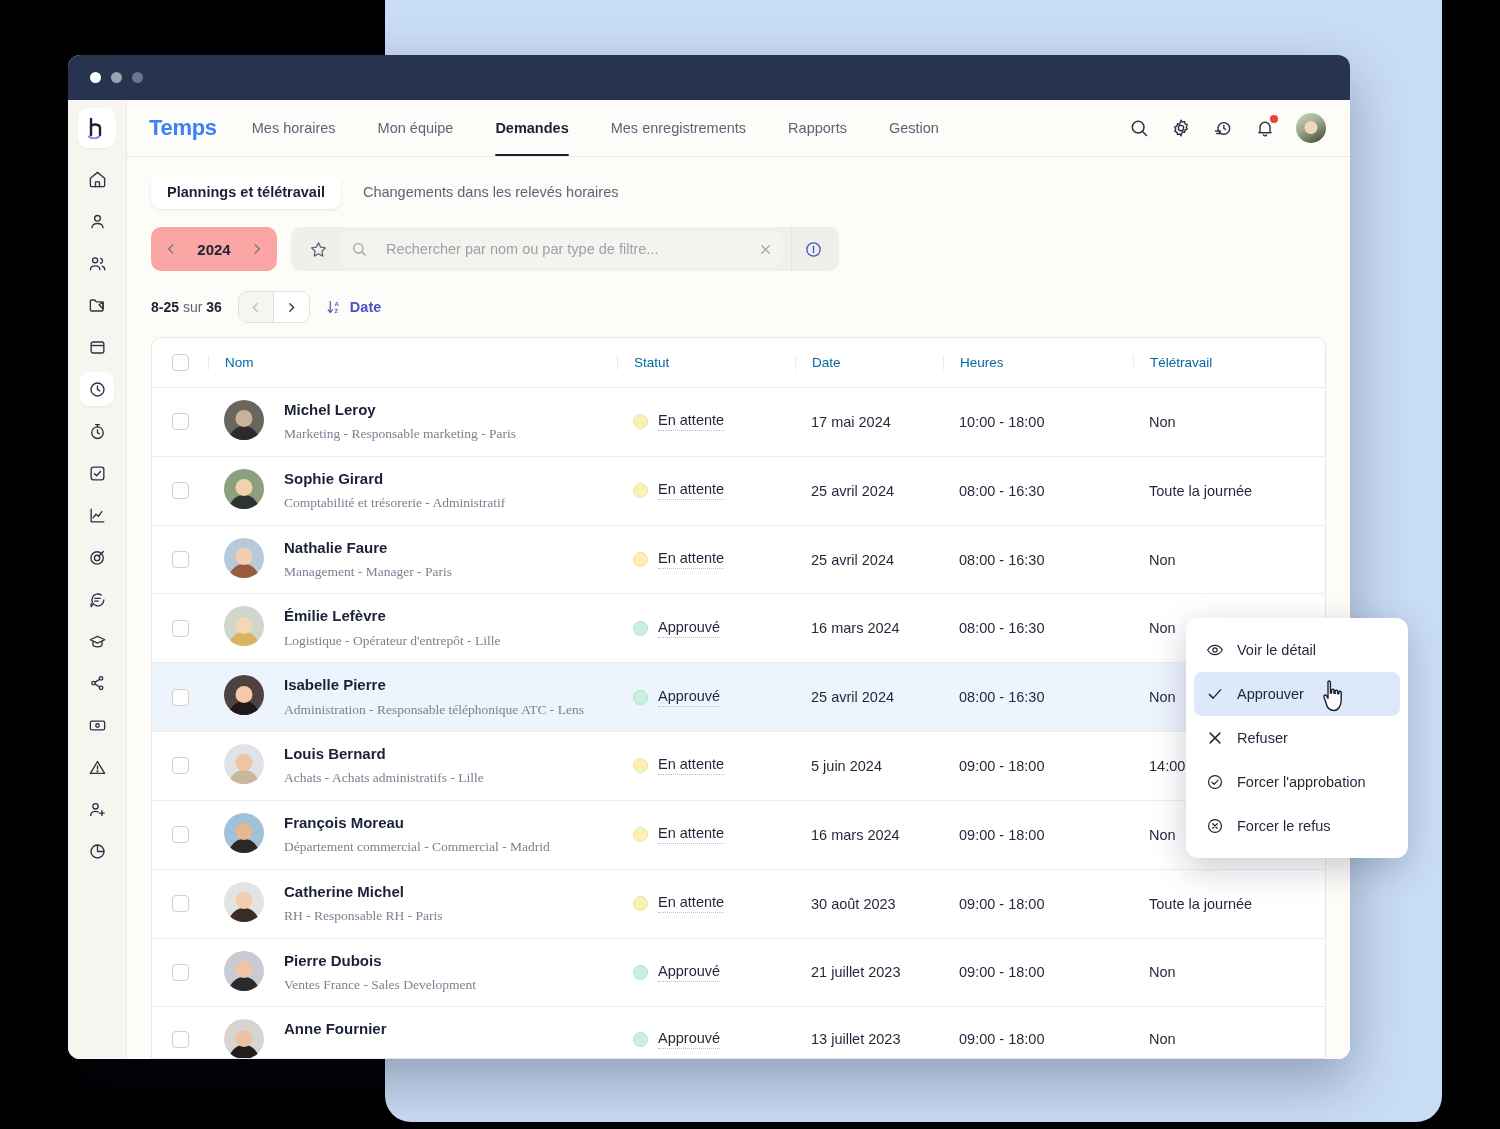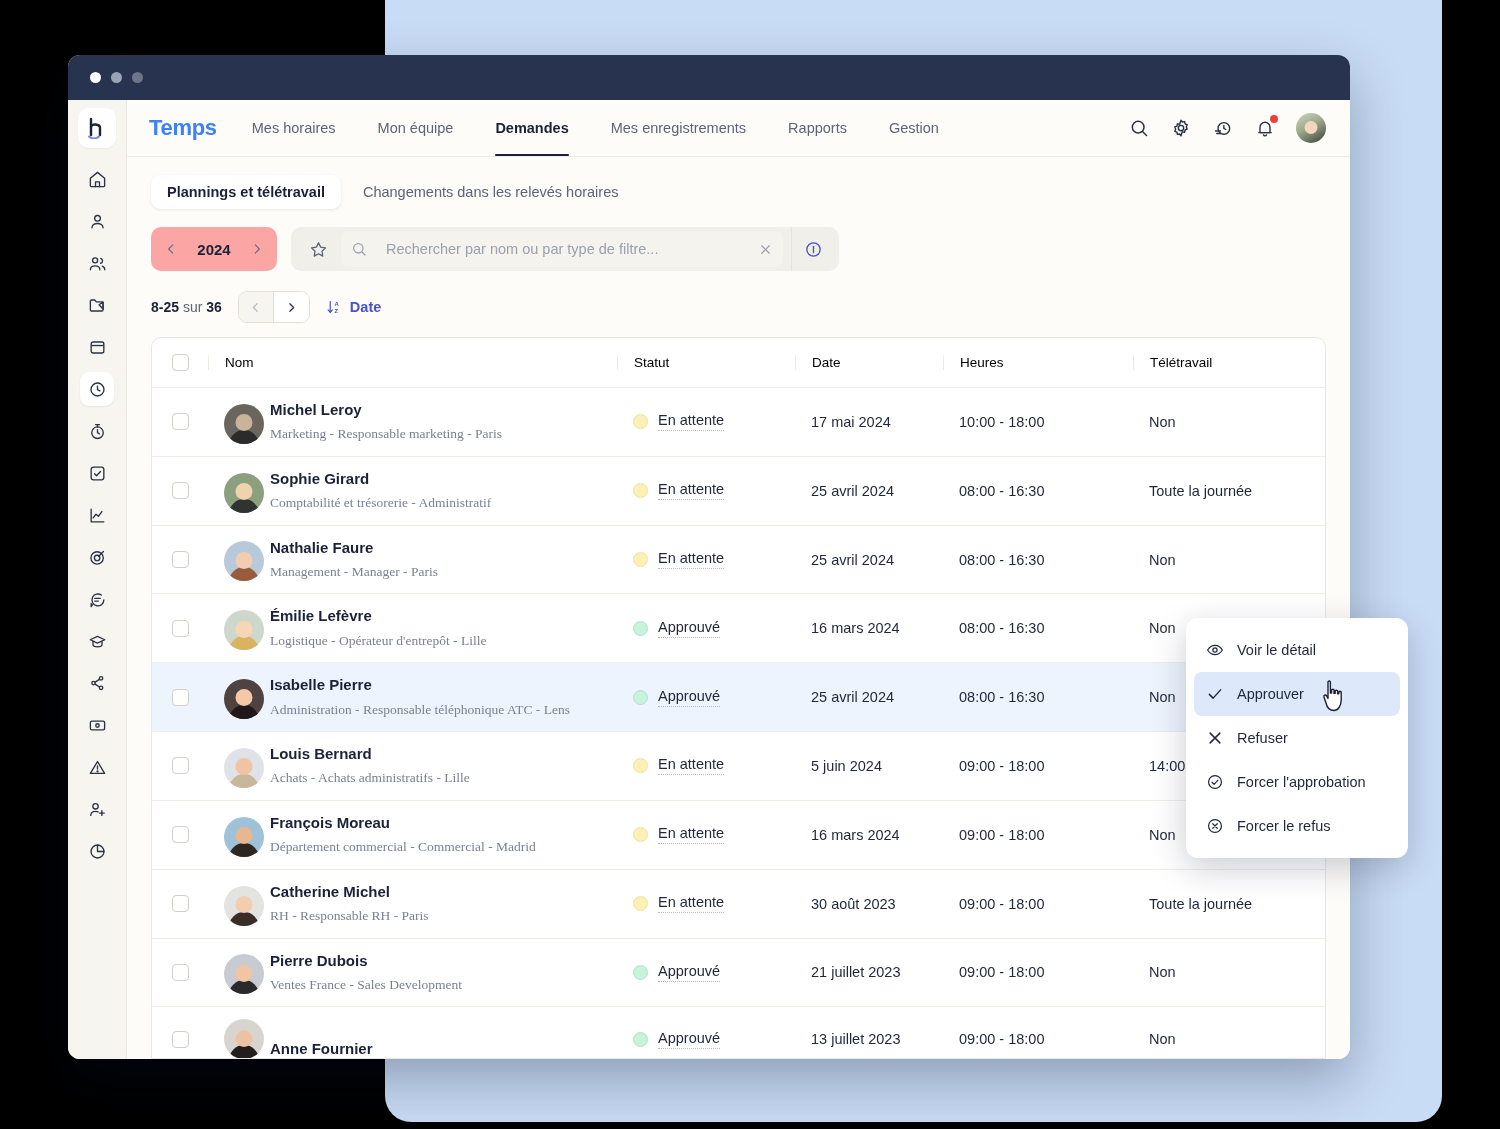--- a/index.html
+++ b/index.html
@@ -133,39 +133,39 @@
   .pager { display:flex; border:1px solid #e3e0d8; border-radius:9px; overflow:hidden; height:32px; }
   .pager div{ width:35px; display:flex;align-items:center;justify-content:center;cursor:pointer;}
   .pager .prev{ color:#b9bcc5; background:#f7f5f0; border-right:1px solid #e3e0d8;}
   .pager .next{ color:#2a3245; background:#ffffff;}
   .sortbtn { display:flex; align-items:center; gap:7px; color:#4a52c8; font-size:14.5px; font-weight:600; cursor:pointer; }
 
   
   .tablewrap { margin: 0 24px; background:#ffffff; border:1px solid #eae7e0; border-radius:10px 10px 0 0; overflow:hidden; flex:1; }
   table { width:100%; border-collapse: collapse; table-layout: fixed; }
   th {
-    text-align:left; font-size:13.5px; font-weight:400; color:#000000;
+    text-align:left; font-size:13.5px; font-weight:400; color:#0369a1;
     padding: 16px 0; border-bottom:1px solid #eeebe4;
   }
   th .cellpad{ padding-left:16px; }
   th.th-sep .cellpad{ border-left:1px solid #eeebe4; }
   td { padding: 0; border-bottom:1px solid #f0ede7; vertical-align: middle; }
   tr.sel td { background:#eef4fd; }
   .col-chk { width:56px; }
   .col-nom { width:auto; }
   .col-stat{ width:178px; }
   .col-date{ width:148px; }
   .col-heures{ width:190px; }
   .col-tele{ width:192px; }
 
   .chk {
     width:17px;height:17px;border:1.5px solid #d3d0c8;border-radius:4px;background:#fff;
     margin: 0 auto; cursor:pointer;
   }
-  .namecell { display:flex; align-items:flex-end; gap:6px; padding: 12px 10px 12px 16px; }
+  .namecell { display:flex; align-items:flex-start; gap:20px; padding: 12px 10px 12px 16px; }
   .avatar {
     width:40px;height:40px;border-radius:50%; flex:0 0 40px; position:relative; overflow:hidden;
   }
   .avatar .face{ position:absolute; left:50%; top:26%; transform:translateX(-50%); width:17px;height:17px;border-radius:50%;}
   .avatar .body{ position:absolute; left:50%; bottom:-6px; transform:translateX(-50%); width:30px;height:20px;border-radius:15px 15px 0 0;}
   .nm { font-size:15px; font-weight:700; color:#1b2238; line-height:1.35; }
   .role { font-size:13.5px; color:#7b8190; line-height:1.45; margin-top:4px;font-family:Liberation Serif, serif; }
   .statuscell { display:flex; align-items:center; gap:10px; padding-left:16px; }
   .sdot{ width:15px;height:15px;border-radius:50%; flex:0 0 15px;}
   .sdot.pending{ background:#fbf0b6; border:1px solid #f1e39a;}

